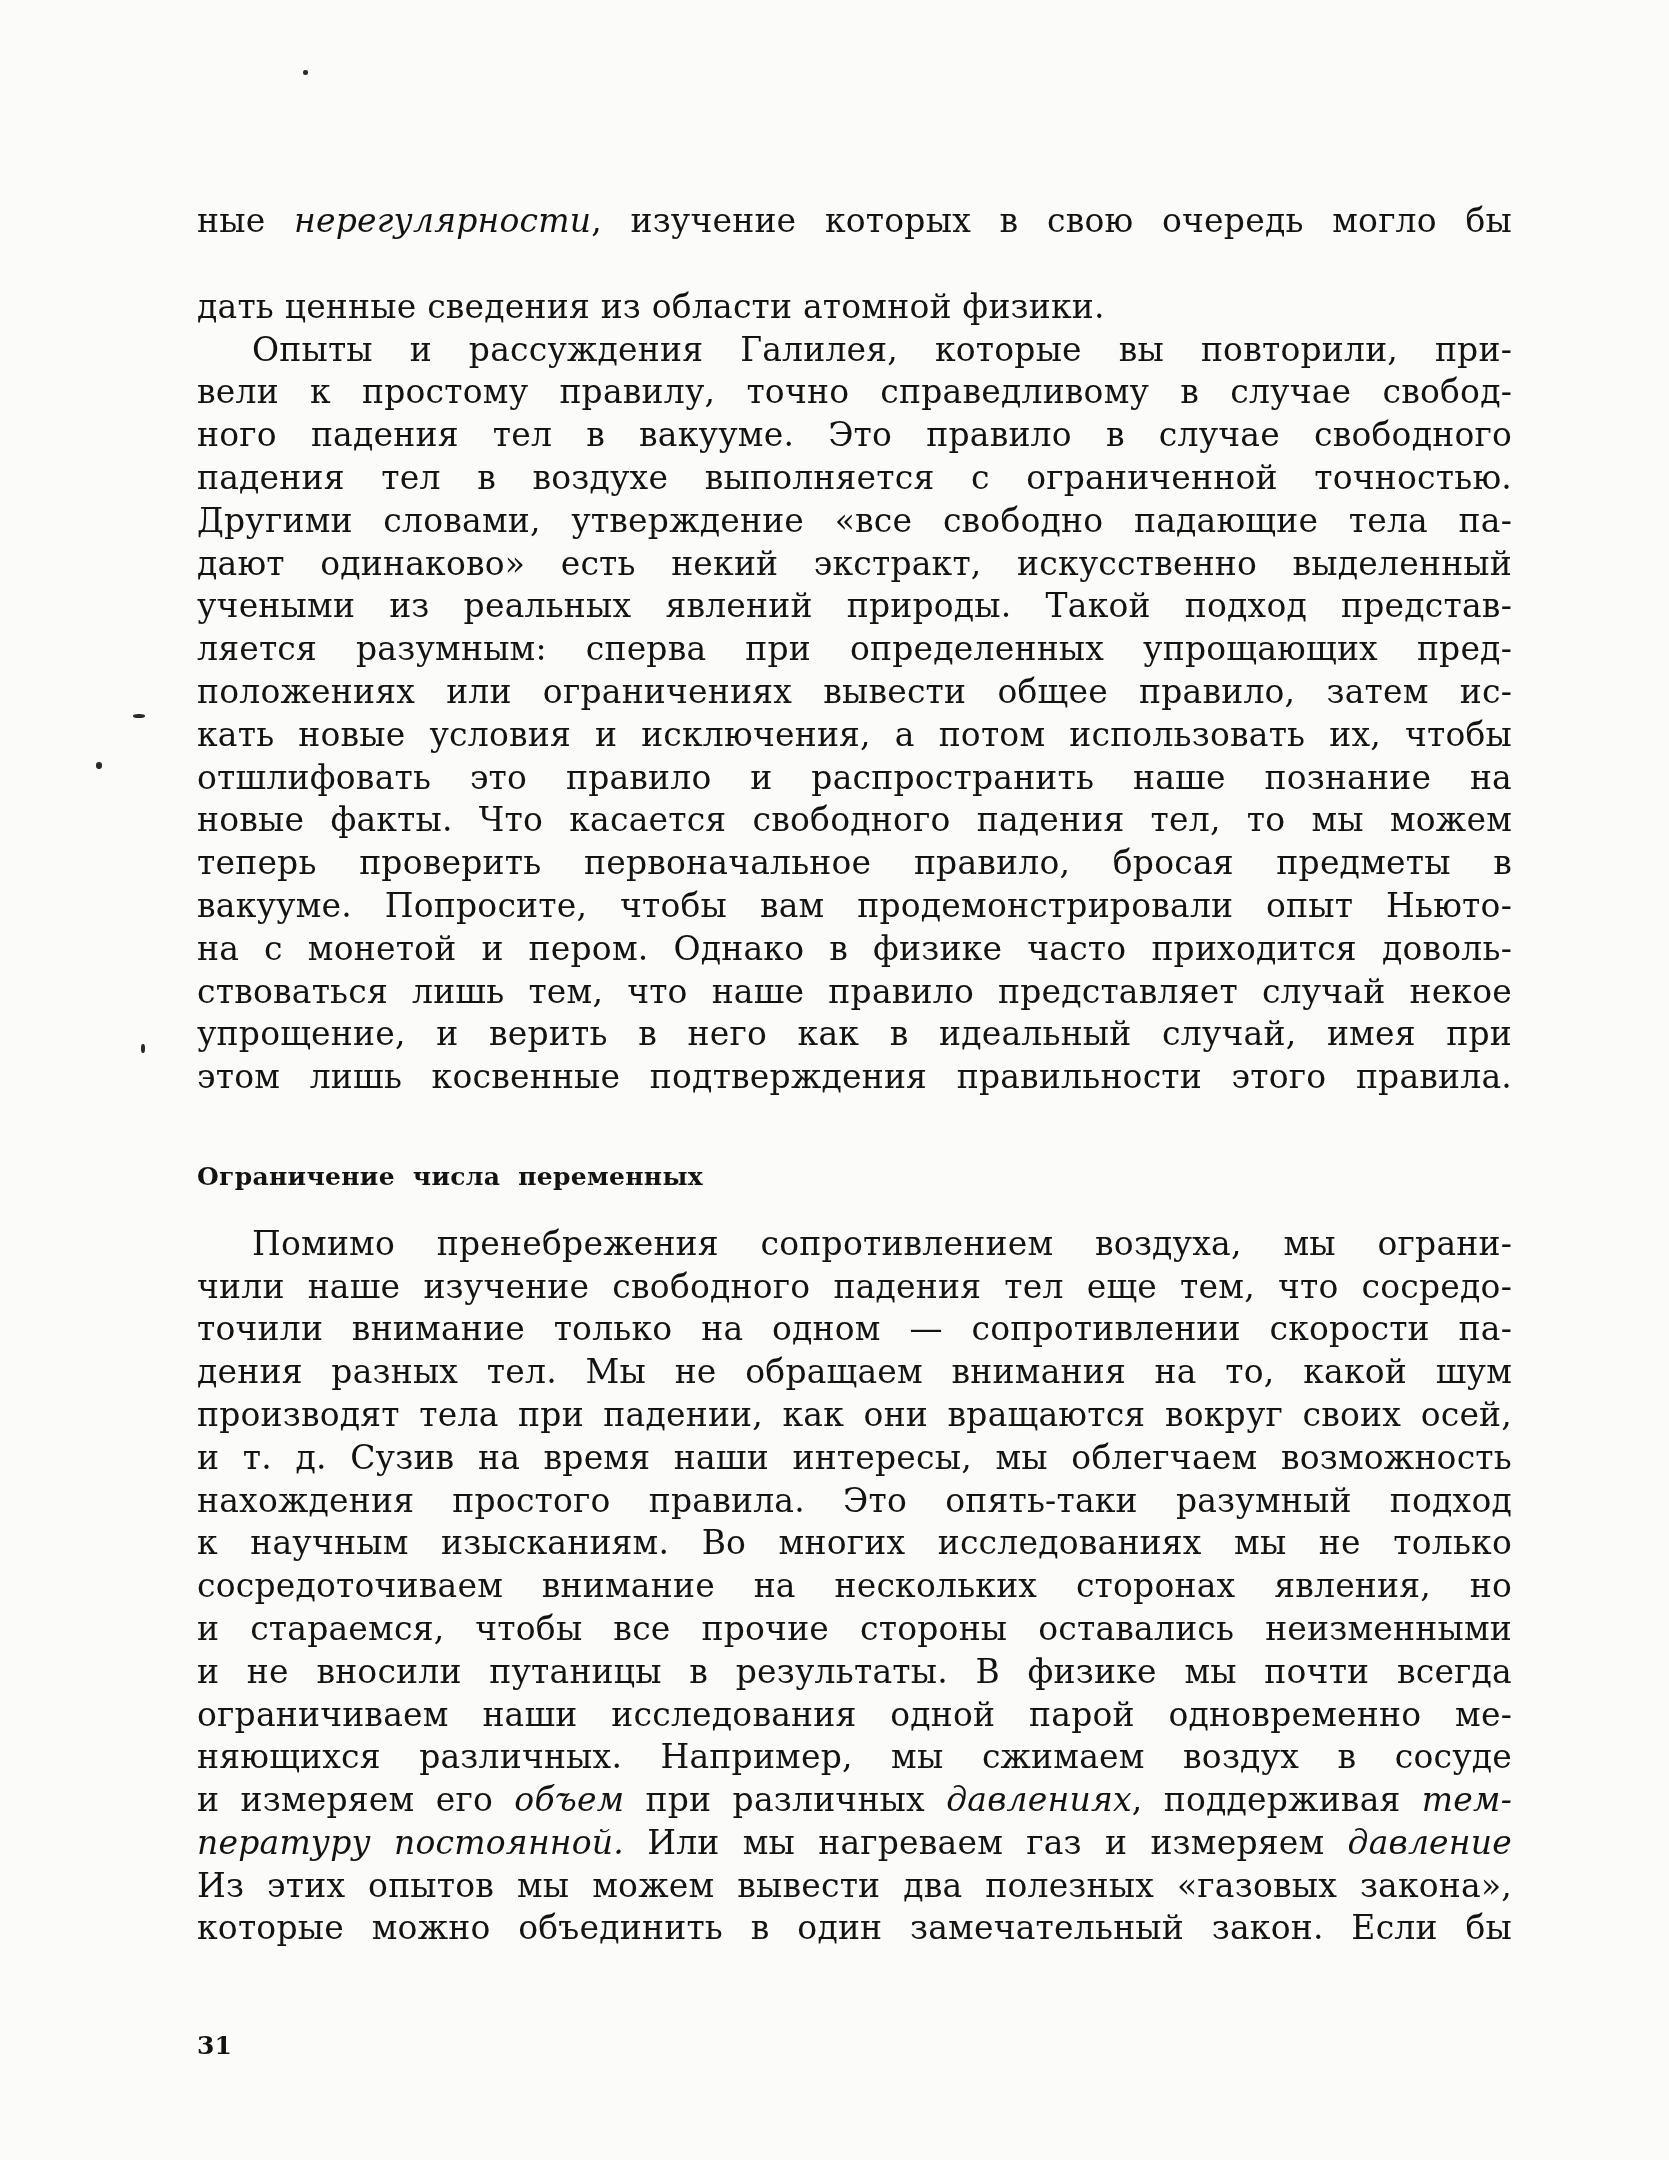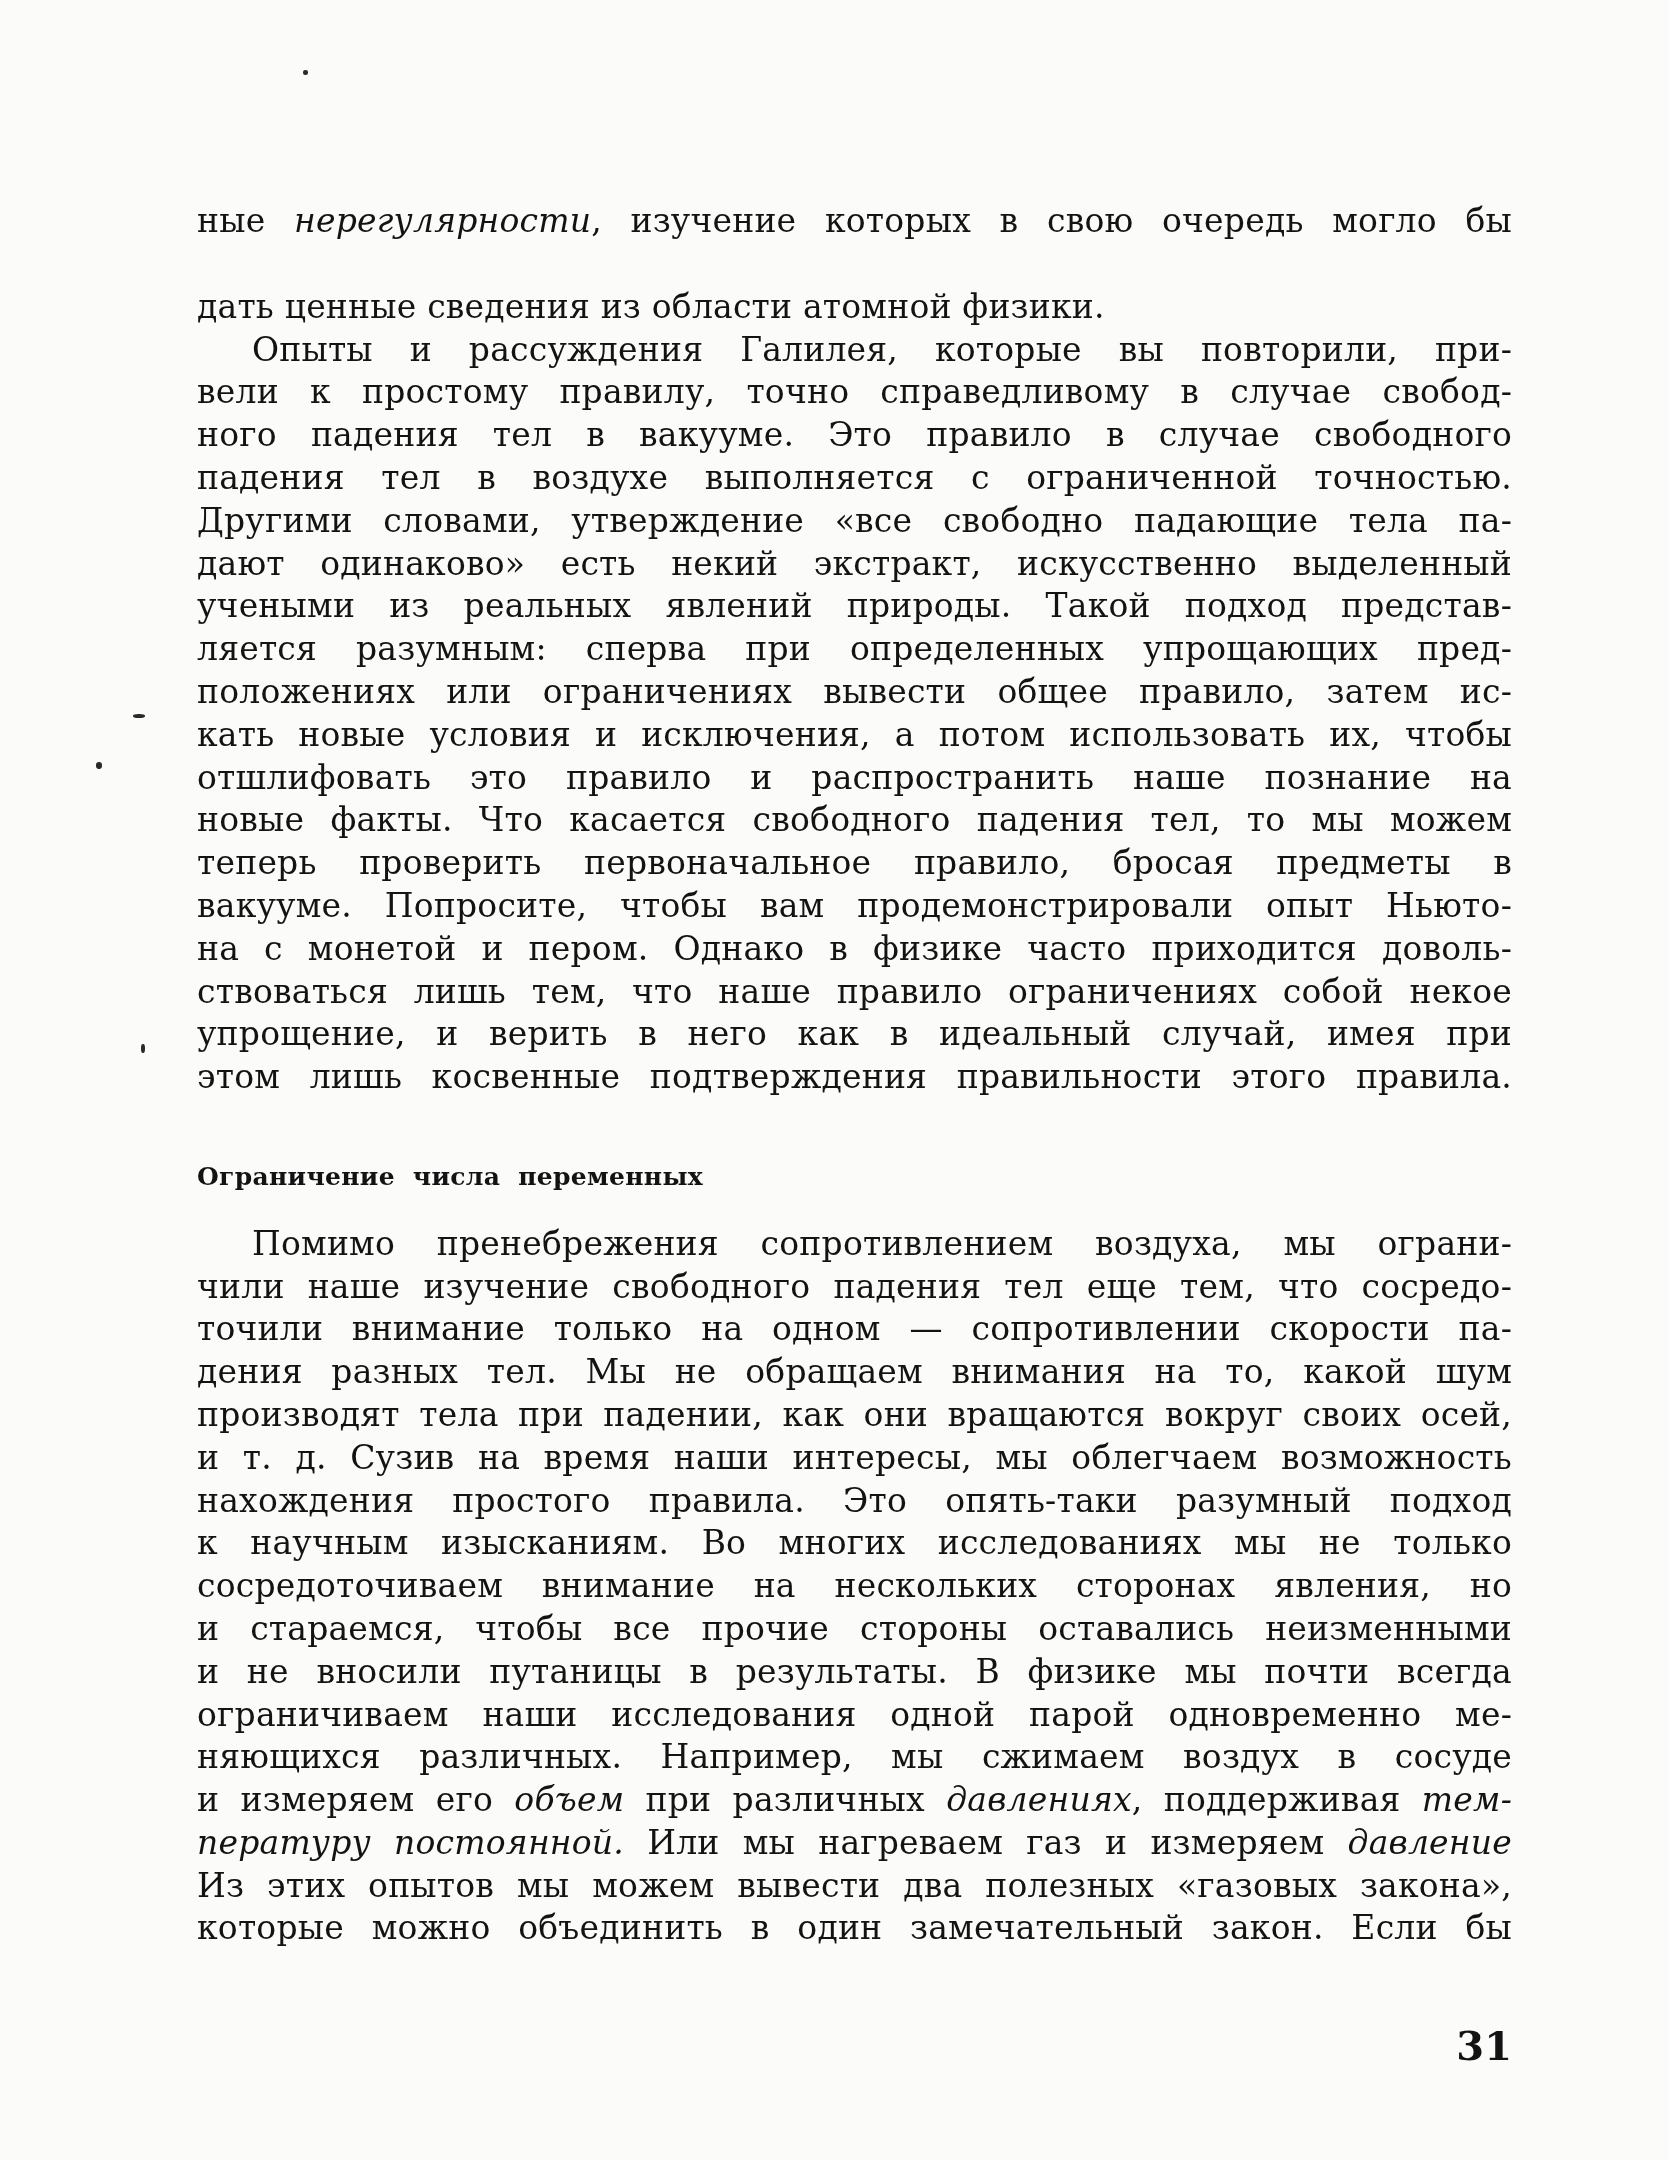--- a/index.html
+++ b/index.html
@@ -41,22 +41,21 @@
     line-height: 42.8px;
     margin: 57px 0 24px 0;
     word-spacing: 9px;
     letter-spacing: 0.3px;
   }
   .page-number {
     position: absolute;
     top: 2026px;
     left: 197px;
     width: 1315px;
-    text-align: right;
-    font-size: 40px;
+    font-size: 25px;
     font-weight: bold;
     line-height: 40px;
   }
   .scan-mark {
     position: absolute;
     background: #2a2a2a;
     border-radius: 45%;
   }
 </style>
 </head>
@@ -77,21 +76,21 @@
         <div class="line">дают одинаково» есть некий экстракт, искусственно выделенный</div>
         <div class="line">учеными из реальных явлений природы. Такой подход представ-</div>
         <div class="line">ляется разумным: сперва при определенных упрощающих пред-</div>
         <div class="line">положениях или ограничениях вывести общее правило, затем ис-</div>
         <div class="line">кать новые условия и исключения, а потом использовать их, чтобы</div>
         <div class="line">отшлифовать это правило и распространить наше познание на</div>
         <div class="line">новые факты. Что касается свободного падения тел, то мы можем</div>
         <div class="line">теперь проверить первоначальное правило, бросая предметы в</div>
         <div class="line">вакууме. Попросите, чтобы вам продемонстрировали опыт Ньюто-</div>
         <div class="line">на с монетой и пером. Однако в физике часто приходится доволь-</div>
-        <div class="line">ствоваться лишь тем, что наше правило ограничениях собой некое</div>
+        <div class="line">ствоваться лишь тем, что наше правило представляет случай некое</div>
         <div class="line">упрощение, и верить в него как в идеальный случай, имея при</div>
         <div class="line">этом лишь косвенные подтверждения правильности этого правила.</div>
       </div>
       <div class="heading">Ограничение числа переменных</div>
       <div class="paragraph">
         <div class="line indent">Помимо пренебрежения сопротивлением воздуха, мы ограни-</div>
         <div class="line">чили наше изучение свободного падения тел еще тем, что сосредо-</div>
         <div class="line">точили внимание только на одном — сопротивлении скорости па-</div>
         <div class="line">дения разных тел. Мы не обращаем внимания на то, какой шум</div>
         <div class="line">производят тела при падении, как они вращаются вокруг своих осей,</div>

